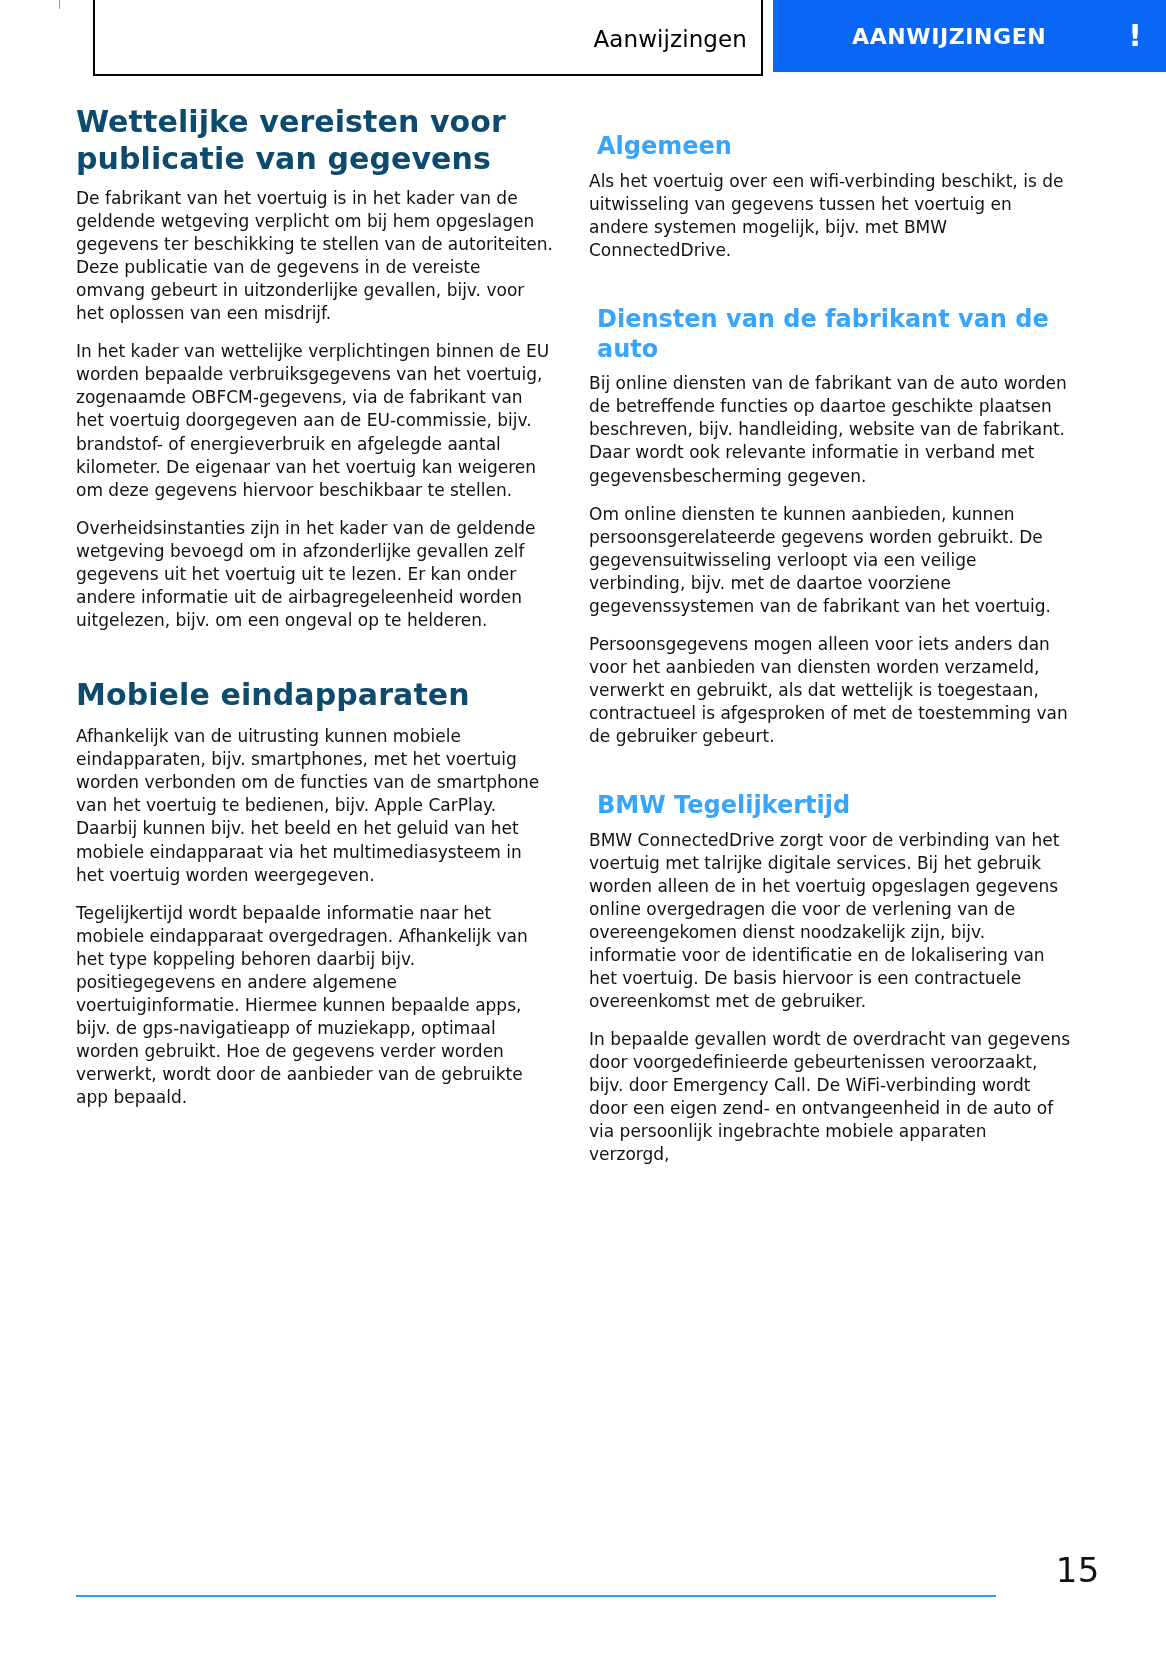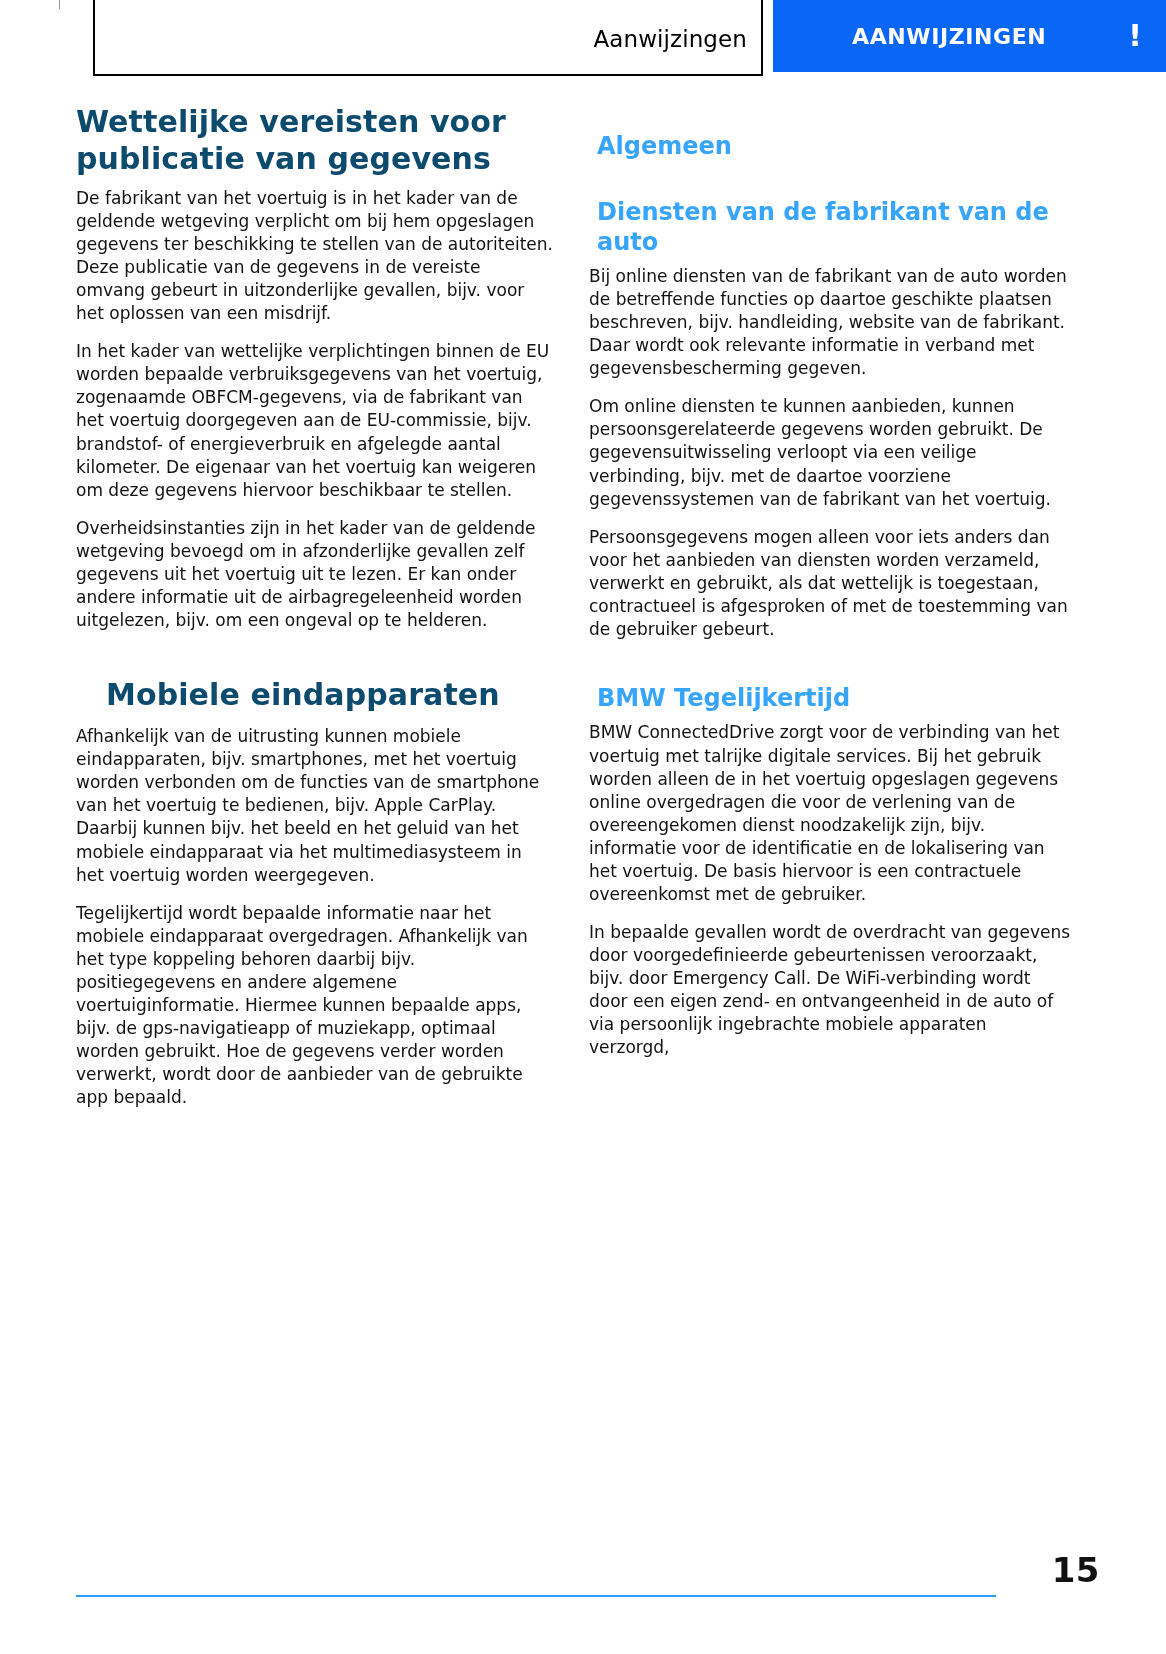--- a/index.html
+++ b/index.html
@@ -112,21 +112,21 @@
   .col-right { margin-left: 36px; width: 483px; }
 
   h1.sec-title {
     margin: 0 0 10px 0;
     font-size: 30px;
     font-weight: bold;
     color: #0c4a6e;
     line-height: 1.22;
     letter-spacing: 0.1px;
   }
-  h1.sec-title.tight { margin-bottom: 12px; margin-left: 30px; }
+  h1.sec-title.tight { margin-bottom: 12px; }
 
   h2.sub-title {
     margin: 0 0 8px 8px;
     font-size: 24px;
     font-weight: bold;
     color: #37a5fb;
     line-height: 1.24;
     letter-spacing: 0.0px;
   }
 
@@ -158,21 +158,21 @@
     width: 920px;
     height: 2px;
     background: #2e9df7;
   }
   .footer-pageno {
     position: absolute;
     right: 66px;
     bottom: 64px;
     font-size: 34px;
     color: #111111;
-    font-weight: bold;
+    font-weight: normal;
     letter-spacing: 0.5px;
   }
 </style>
 </head>
 <body>
 
 <div class="header">
   <div class="header-tick-left"></div>
   <div class="header-tick-mid"></div>
   <div class="header-tick-right"></div>
@@ -205,20 +205,21 @@
     <p class="para">Tegelijkertijd wordt bepaalde informatie naar het mobiele eindapparaat overgedragen. Afhankelijk van het type koppeling behoren daarbij bijv. positiegegevens en andere algemene voertuiginformatie. Hiermee kunnen bepaalde apps, bijv. de gps-navigatieapp of muziekapp, optimaal worden gebruikt. Hoe de gegevens verder worden verwerkt, wordt door de aanbieder van de gebruikte app bepaald.</p>
   </div>
 
   <div class="col col-right">
 
 
     <div class="spacer-before-h2"></div>
 
     <h2 class="sub-title">Algemeen</h2>
 
+    <p class="para">Als het voertuig over een wifi-verbinding beschikt, is de uitwisseling van gegevens tussen het voertuig en andere systemen mogelijk, bijv. met BMW ConnectedDrive.</p>
 
     <div class="spacer-before-h2"></div>
 
     <h2 class="sub-title">Diensten van de fabrikant van de auto</h2>
 
     <p class="para">Bij online diensten van de fabrikant van de auto worden de betreffende functies op daartoe geschikte plaatsen beschreven, bijv. handleiding, website van de fabrikant. Daar wordt ook relevante informatie in verband met gegevensbescherming gegeven.</p>
     <p class="para">Om online diensten te kunnen aanbieden, kunnen persoonsgerelateerde gegevens worden gebruikt. De gegevensuitwisseling verloopt via een veilige verbinding, bijv. met de daartoe voorziene gegevenssystemen van de fabrikant van het voertuig.</p>
     <p class="para">Persoonsgegevens mogen alleen voor iets anders dan voor het aanbieden van diensten worden verzameld, verwerkt en gebruikt, als dat wettelijk is toegestaan, contractueel is afgesproken of met de toestemming van de gebruiker gebeurt.</p>
 
     <div class="spacer-before-h2"></div>

